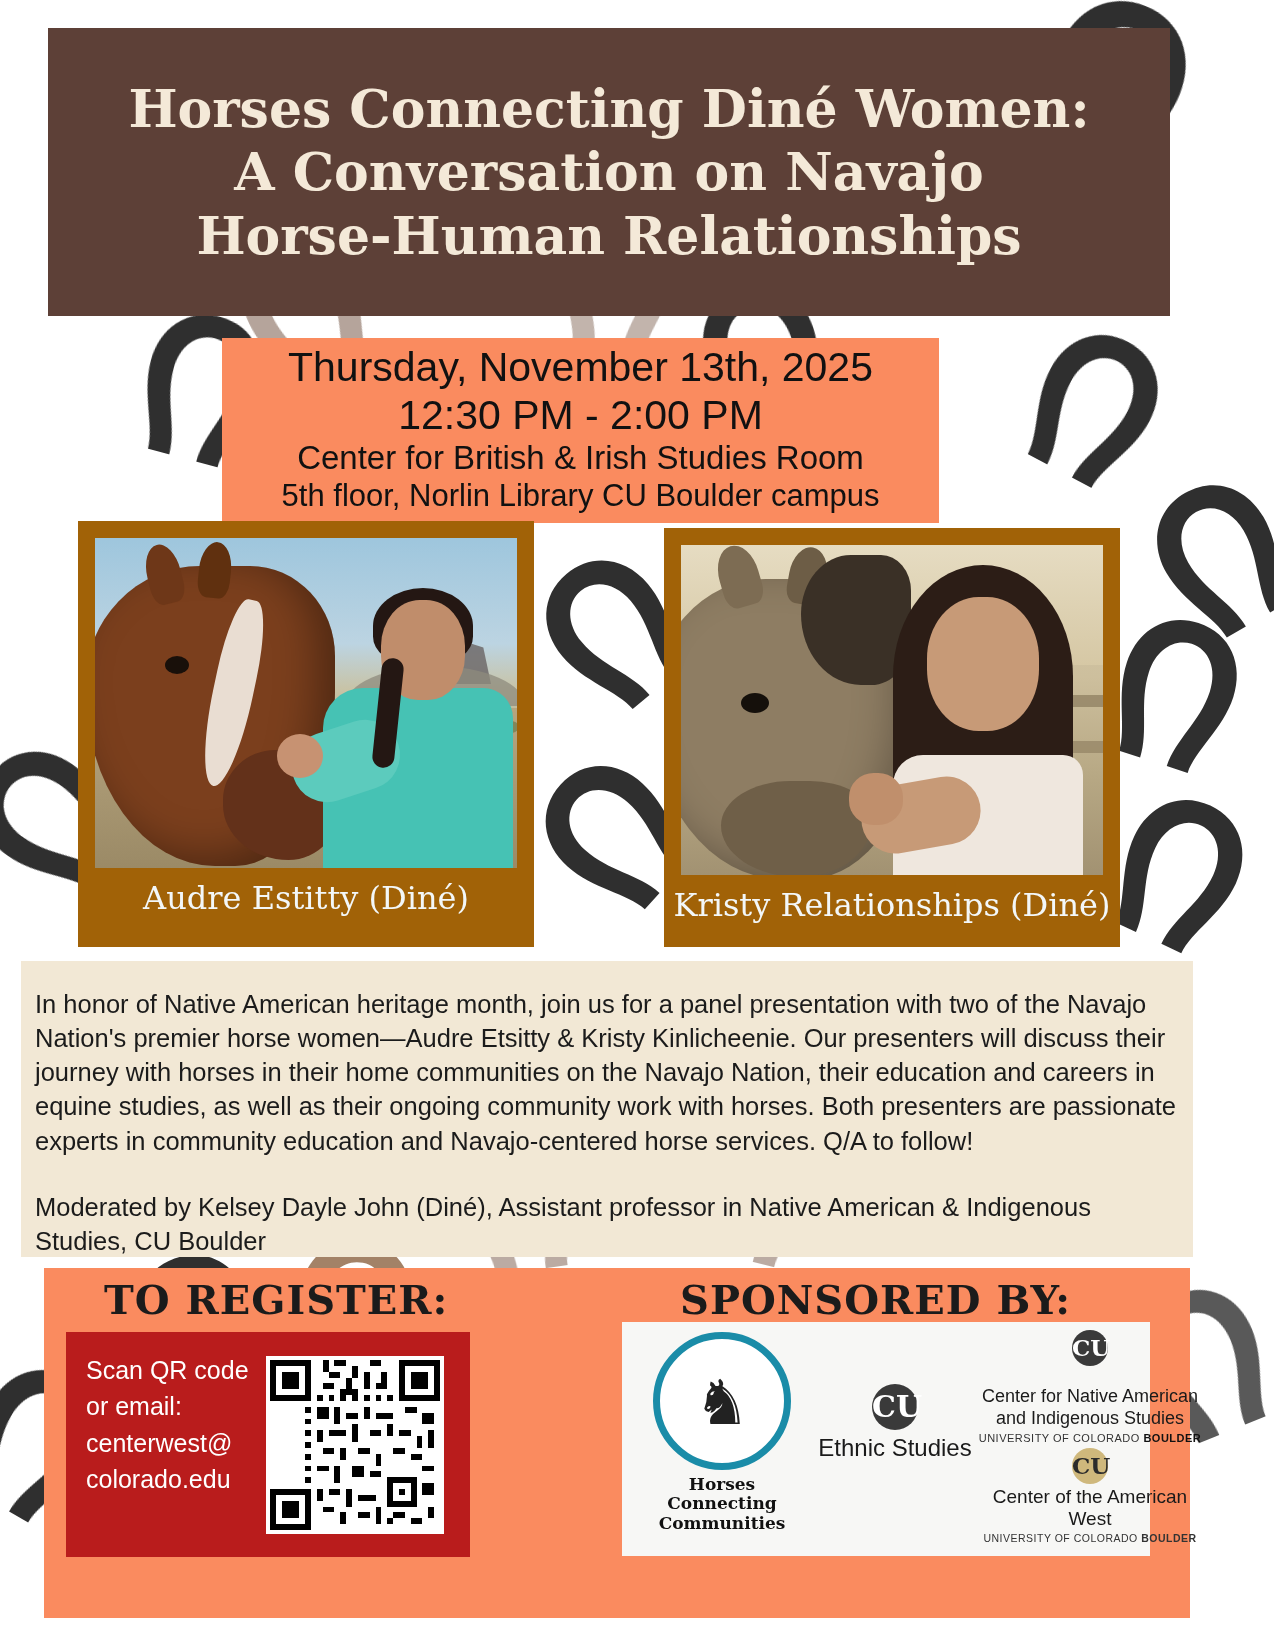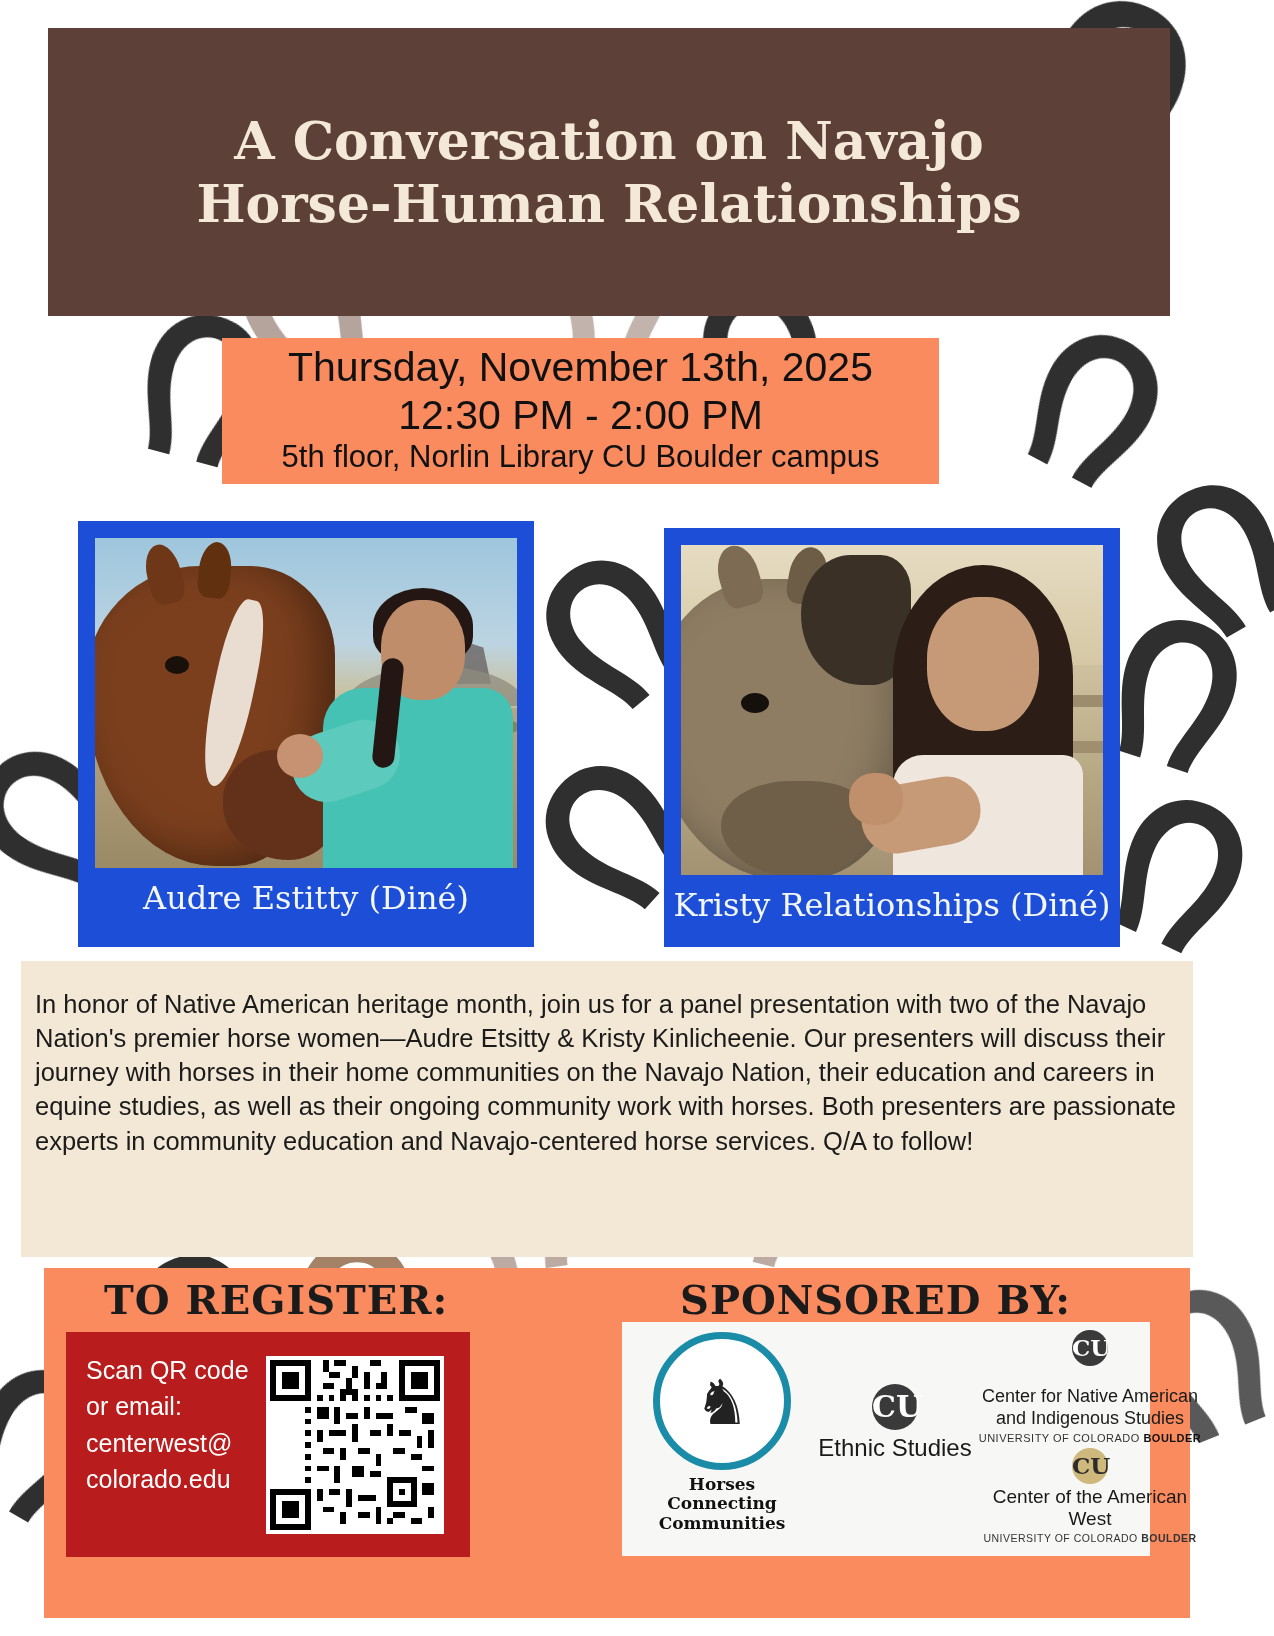--- a/index.html
+++ b/index.html
@@ -76,21 +76,21 @@
   }
   #event-details .d4 {
     font-size: 31px;
     color: #111;
     line-height: 1.18;
   }
 
   
   .speaker-card {
     position: absolute;
-    background: #1d4ed8;
+    background: #a16207;
     z-index: 3;
     display: flex;
     flex-direction: column;
     align-items: center;
   }
   #speaker-card-0 { left: 78px; top: 521px; width: 456px; height: 426px; }
   #speaker-card-1 { left: 664px; top: 528px; width: 456px; height: 419px; }
   .speaker-photo {
     margin-top: 17px;
     width: 422px;
@@ -472,27 +472,29 @@
       <use href="#shoe" x="195" y="1315" transform="rotate(-20 195 1315)" fill="#1d1d1d"></use>
       <use href="#shoe" x="355" y="1300" transform="rotate(12 355 1300)" fill="#8a5f3d" opacity="0.85"></use>
       <use href="#shoe" x="560" y="1345" transform="rotate(-15 560 1345)" fill="#8a5f3d" opacity="0.8"></use>
       <use href="#shoe" x="40" y="1430" transform="rotate(30 40 1430)" fill="#1d1d1d"></use>
       <use href="#shoe" x="1200" y="1350" transform="rotate(-22 1200 1350)" fill="#1d1d1d" opacity="0.8"></use>
     </g>
   </svg>
 </div>
 
 <div id="title-banner">
+  <div class="line">Horses Connecting Diné Women:</div>
   <div class="line">A Conversation on Navajo</div>
   <div class="line">Horse-Human Relationships</div>
 </div>
 
 <div id="event-details">
   <div class="d1">Thursday, November 13th, 2025</div>
   <div class="d2">12:30 PM - 2:00 PM</div>
+  <div class="d3">Center for British &amp; Irish Studies Room</div>
   <div class="d4">5th floor, Norlin Library CU Boulder campus</div>
 </div>
 
 <div class="speaker-card" id="speaker-card-0">
   <div class="speaker-photo">
     <div class="photo-a">
       <div class="mesa"></div>
       <div class="hills"></div>
       <div class="ground"></div>
       <div class="brush" style="left:262px;"></div>
@@ -532,20 +534,21 @@
       <div class="person-body"></div>
       <div class="person-arm"></div>
       <div class="person-hand"></div>
     </div>
   </div>
   <div class="speaker-name">Kristy Relationships (Diné)</div>
 </div>
 
 <div id="description-block">
   <p>In honor of Native American heritage month, join us for a panel presentation with two of the Navajo Nation's premier horse women—Audre Etsitty &amp; Kristy Kinlicheenie. Our presenters will discuss their journey with horses in their home communities on the Navajo Nation, their education and careers in equine studies, as well as their ongoing community work with horses. Both presenters are passionate experts in community education and Navajo-centered horse services.  Q/A to follow!</p>
+  <p class="second">Moderated by Kelsey Dayle John (Diné), Assistant professor in Native American &amp; Indigenous Studies, CU Boulder</p>
 </div>
 
 <div id="footer-band"></div>
 
 <div id="register-heading">TO REGISTER:</div>
 <div id="sponsor-heading">SPONSORED BY:</div>
 
 <div id="qr-panel">
   <div id="qr-text">Scan QR code or email: centerwest@ colorado.edu</div>
   <div id="qr-code">

